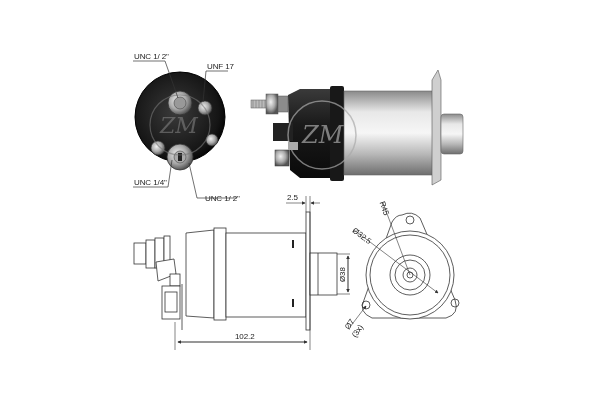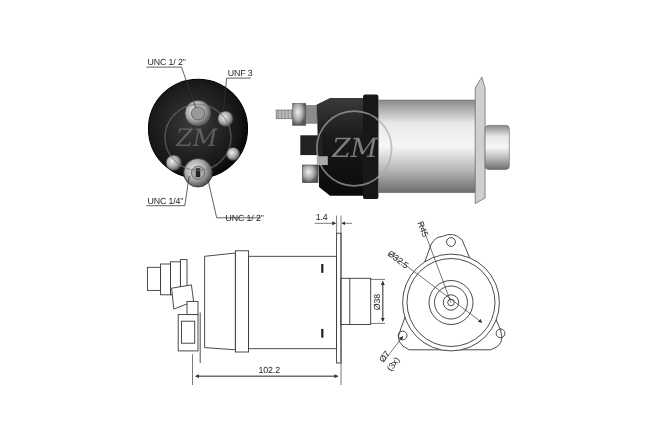--- a/index.html
+++ b/index.html
@@ -153,26 +153,26 @@
     </g>
     <g stroke="#333" stroke-width="0.6" fill="none">
       <line x1="383" y1="203" x2="410" y2="275"></line>
       <line x1="354" y1="230" x2="438" y2="293" marker-end="url(#arr)"></line>
       <line x1="350" y1="327" x2="366" y2="306" marker-end="url(#arr)"></line>
     </g>
   </svg>
 
   
   <span class="lbl" style="left:134px; top:52px;">UNC 1/ 2"</span>
-  <span class="lbl" style="left:207px; top:62px;">UNF 3</span>
+  <span class="lbl" style="left:207px; top:62px;">UNF 17</span>
   <span class="lbl" style="left:134px; top:178px;">UNC 1/4"</span>
   <span class="lbl" style="left:205px; top:194px;">UNC 1/ 2"</span>
 
   
-  <span class="lbl" style="left:287px; top:193px;">1.4</span>
+  <span class="lbl" style="left:287px; top:193px;">2.5</span>
   <span class="lbl" style="left:235px; top:332px;">102.2</span>
   <span class="lbl rot" style="left:338px; top:282px; transform:rotate(-90deg);">Ø38</span>
 
   
   <span class="lbl rot" style="left:386px; top:200px; transform:rotate(70deg);">R45</span>
   <span class="lbl rot" style="left:356px; top:226px; transform:rotate(37deg);">Ø32.5</span>
   <span class="lbl rot" style="left:343px; top:326px; transform:rotate(-55deg);">Ø7</span>
   <span class="lbl rot" style="left:350px; top:334px; transform:rotate(-55deg);">(3x)</span>
 </div>
 

